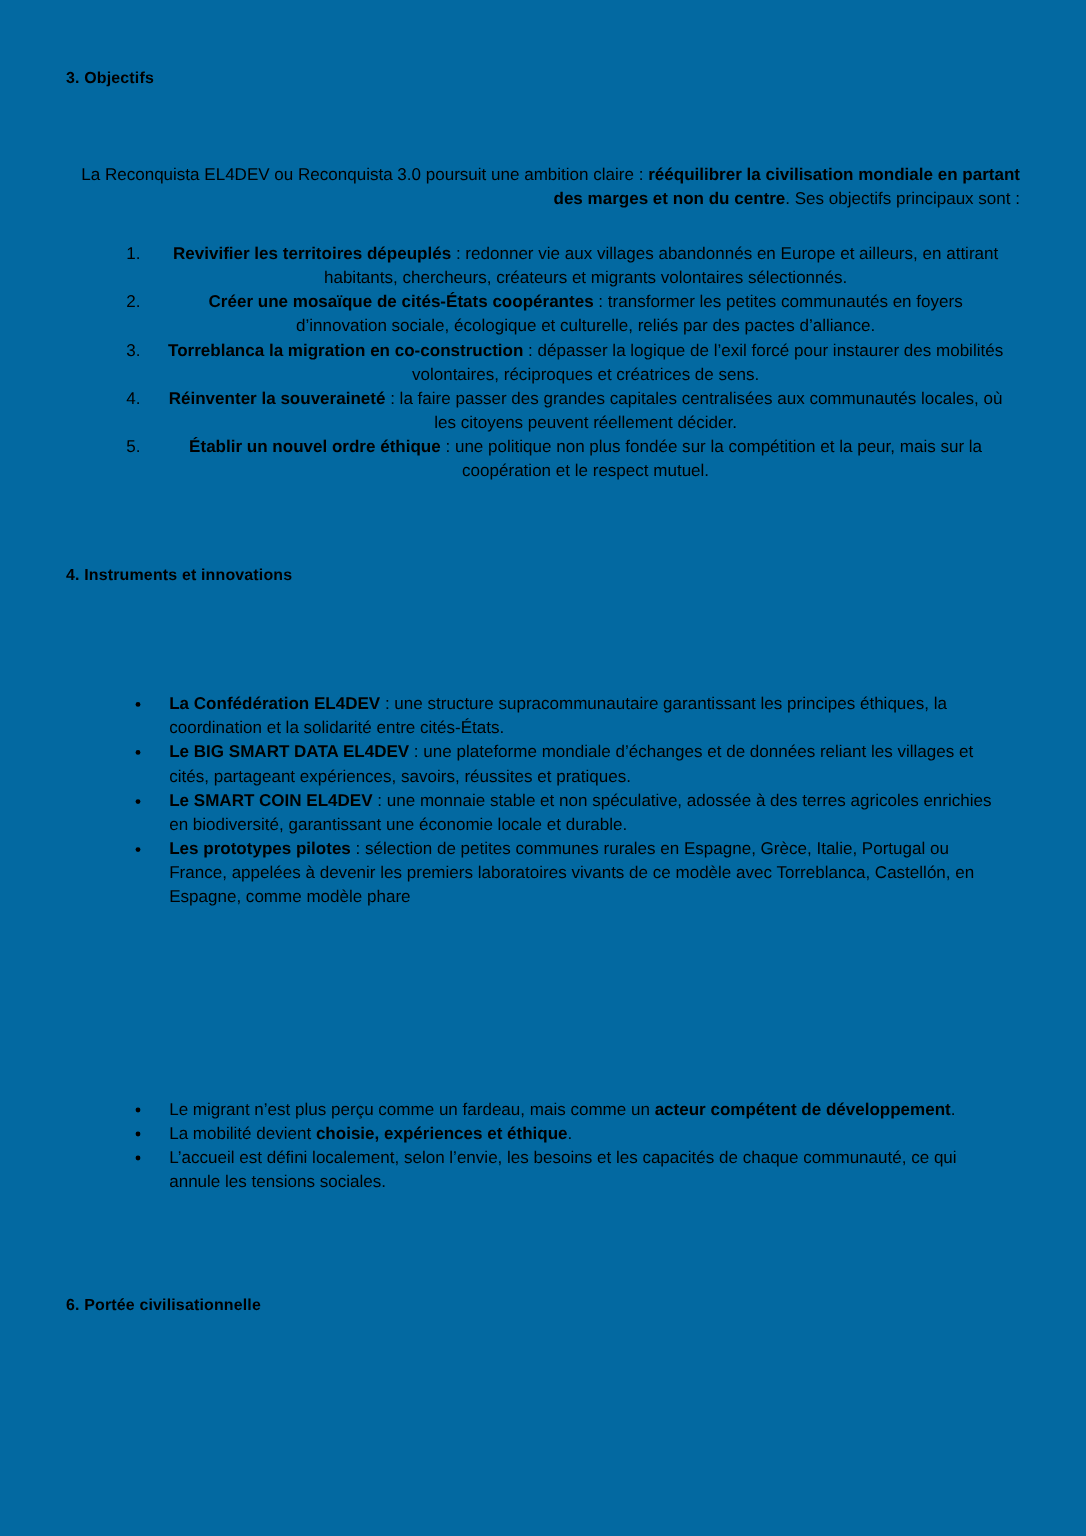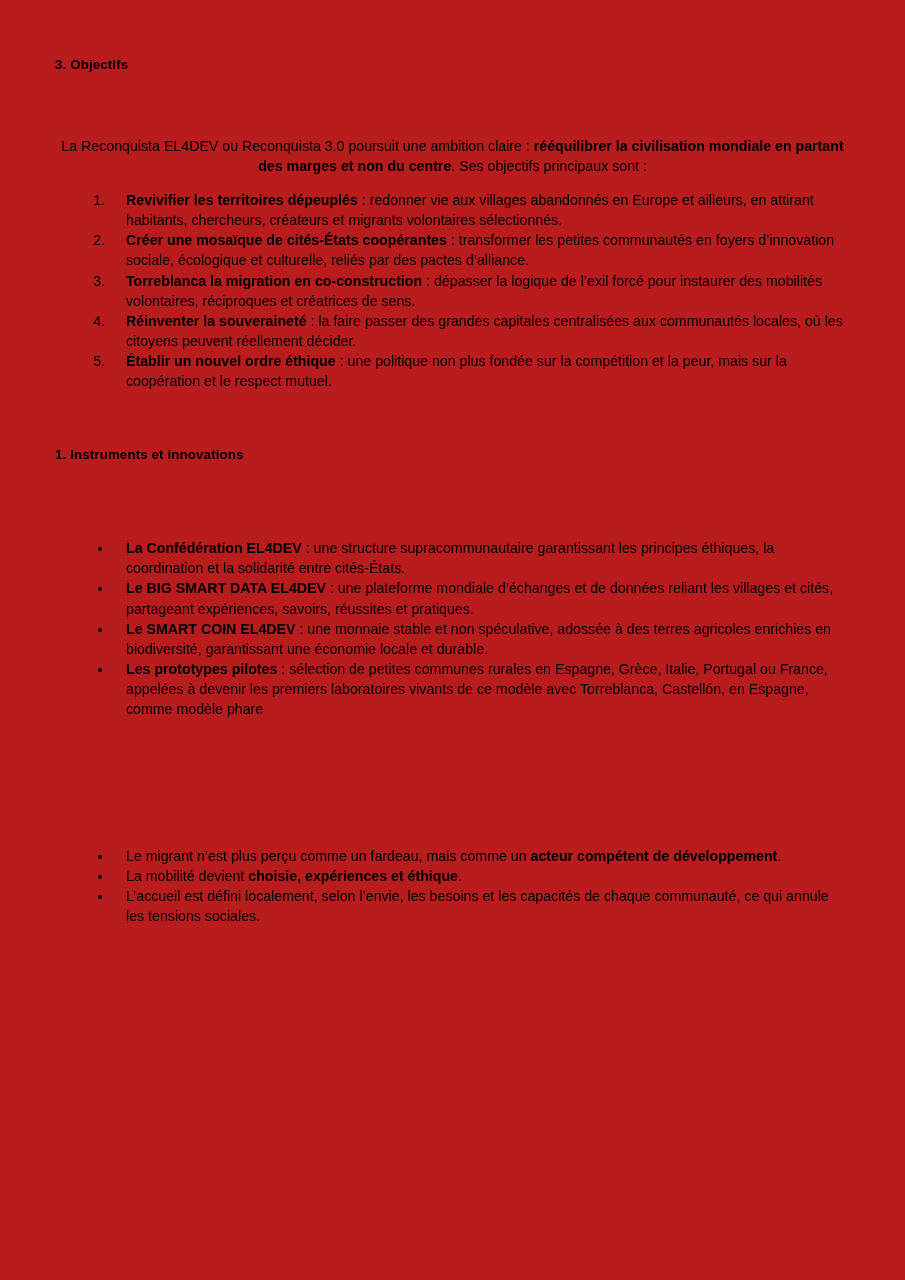--- a/index.html
+++ b/index.html
@@ -11,21 +11,21 @@
   body {
     font-family: "Liberation Sans", sans-serif;
     color: #000000;
     -webkit-font-smoothing: antialiased;
   }
   .page {
     position: relative;
     width: 905px;
     height: 1280px;
     margin: 0 auto;
-    background: #b91c1c;
+    background: #0369a1;
     box-sizing: border-box;
     padding: 0 55px 0 55px;
     overflow: hidden;
   }
   .doc {
     position: relative;
     width: 795px;
   }
 
   h2.section-heading {
@@ -33,41 +33,42 @@
     font-weight: bold;
     line-height: 1.25;
     margin: 0;
     letter-spacing: 0.01em;
   }
 
   p.para {
     font-size: 14.2px;
     line-height: 1.42;
     margin: 0;
-    text-align: center;
+    text-align: right;
   }
 
   ol.numbered {
-    margin: 0;
+    margin: 12px;
     padding: 0 0 0 54px;
     list-style-position: outside;
     list-style-type: decimal;
+    text-align: center;
   }
   ol.numbered > li {
     font-size: 14.2px;
     line-height: 1.42;
     margin: 0;
     padding-left: 17px;
   }
   ol.numbered > li::marker {
     font-weight: normal;
   }
 
   ul.bulleted {
-    margin: 0;
+    margin: 15px;
     padding: 0 0 0 58px;
     list-style-position: outside;
     list-style-type: disc;
   }
   ul.bulleted > li {
     font-size: 14.2px;
     line-height: 1.42;
     margin: 0;
     padding-left: 13px;
   }
@@ -103,21 +104,21 @@
     <ol class="numbered">
       <li><span class="b">Revivifier les territoires dépeuplés</span><span> : redonner vie aux villages abandonnés en Europe et ailleurs, en attirant habitants, chercheurs, créateurs et migrants volontaires sélectionnés.</span></li>
       <li><span class="b">Créer une mosaïque de cités-États coopérantes</span><span> : transformer les petites communautés en foyers d’innovation sociale, écologique et culturelle, reliés par des pactes d’alliance.</span></li>
       <li><span class="b">Torreblanca la migration en co-construction</span><span> : dépasser la logique de l’exil forcé pour instaurer des mobilités volontaires, réciproques et créatrices de sens.</span></li>
       <li><span class="b">Réinventer la souveraineté</span><span> : la faire passer des grandes capitales centralisées aux communautés locales, où les citoyens peuvent réellement décider.</span></li>
       <li><span class="b">Établir un nouvel ordre éthique</span><span> : une politique non plus fondée sur la compétition et la peur, mais sur la coopération et le respect mutuel.</span></li>
     </ol>
 
     <div class="sp-list-to-heading"></div>
 
-    <h2 class="section-heading">1. Instruments et innovations</h2>
+    <h2 class="section-heading">4. Instruments et innovations</h2>
 
     <div class="sp-heading-to-para-2"></div>
 
 
     <div class="sp-para-to-list"></div>
 
     <ul class="bulleted">
       <li><span class="b">La Confédération EL4DEV</span><span> : une structure supracommunautaire garantissant les principes éthiques, la coordination et la solidarité entre cités-États.</span></li>
       <li><span class="b">Le BIG SMART DATA EL4DEV</span><span> : une plateforme mondiale d’échanges et de données reliant les villages et cités, partageant expériences, savoirs, réussites et pratiques.</span></li>
       <li><span class="b">Le SMART COIN EL4DEV</span><span> : une monnaie stable et non spéculative, adossée à des terres agricoles enrichies en biodiversité, garantissant une économie locale et durable.</span></li>
@@ -136,15 +137,16 @@
       <li><span>Le migrant n’est plus perçu comme un fardeau, mais comme un </span><span class="b">acteur compétent de développement</span><span>.</span></li>
       <li><span>La mobilité devient </span><span class="b">choisie, expériences et éthique</span><span>.</span></li>
       <li><span>L’accueil est défini localement, selon l’envie, les besoins et les capacités de chaque communauté, ce qui annule les tensions sociales.</span><span class="b"></span><span></span></li>
     </ul>
 
     <div class="sp-bullets-to-para"></div>
 
 
     <div class="sp-para-to-heading"></div>
 
+    <h2 class="section-heading">6. Portée civilisationnelle</h2>
 
   </div>
 </div>
 
 </body></html>

